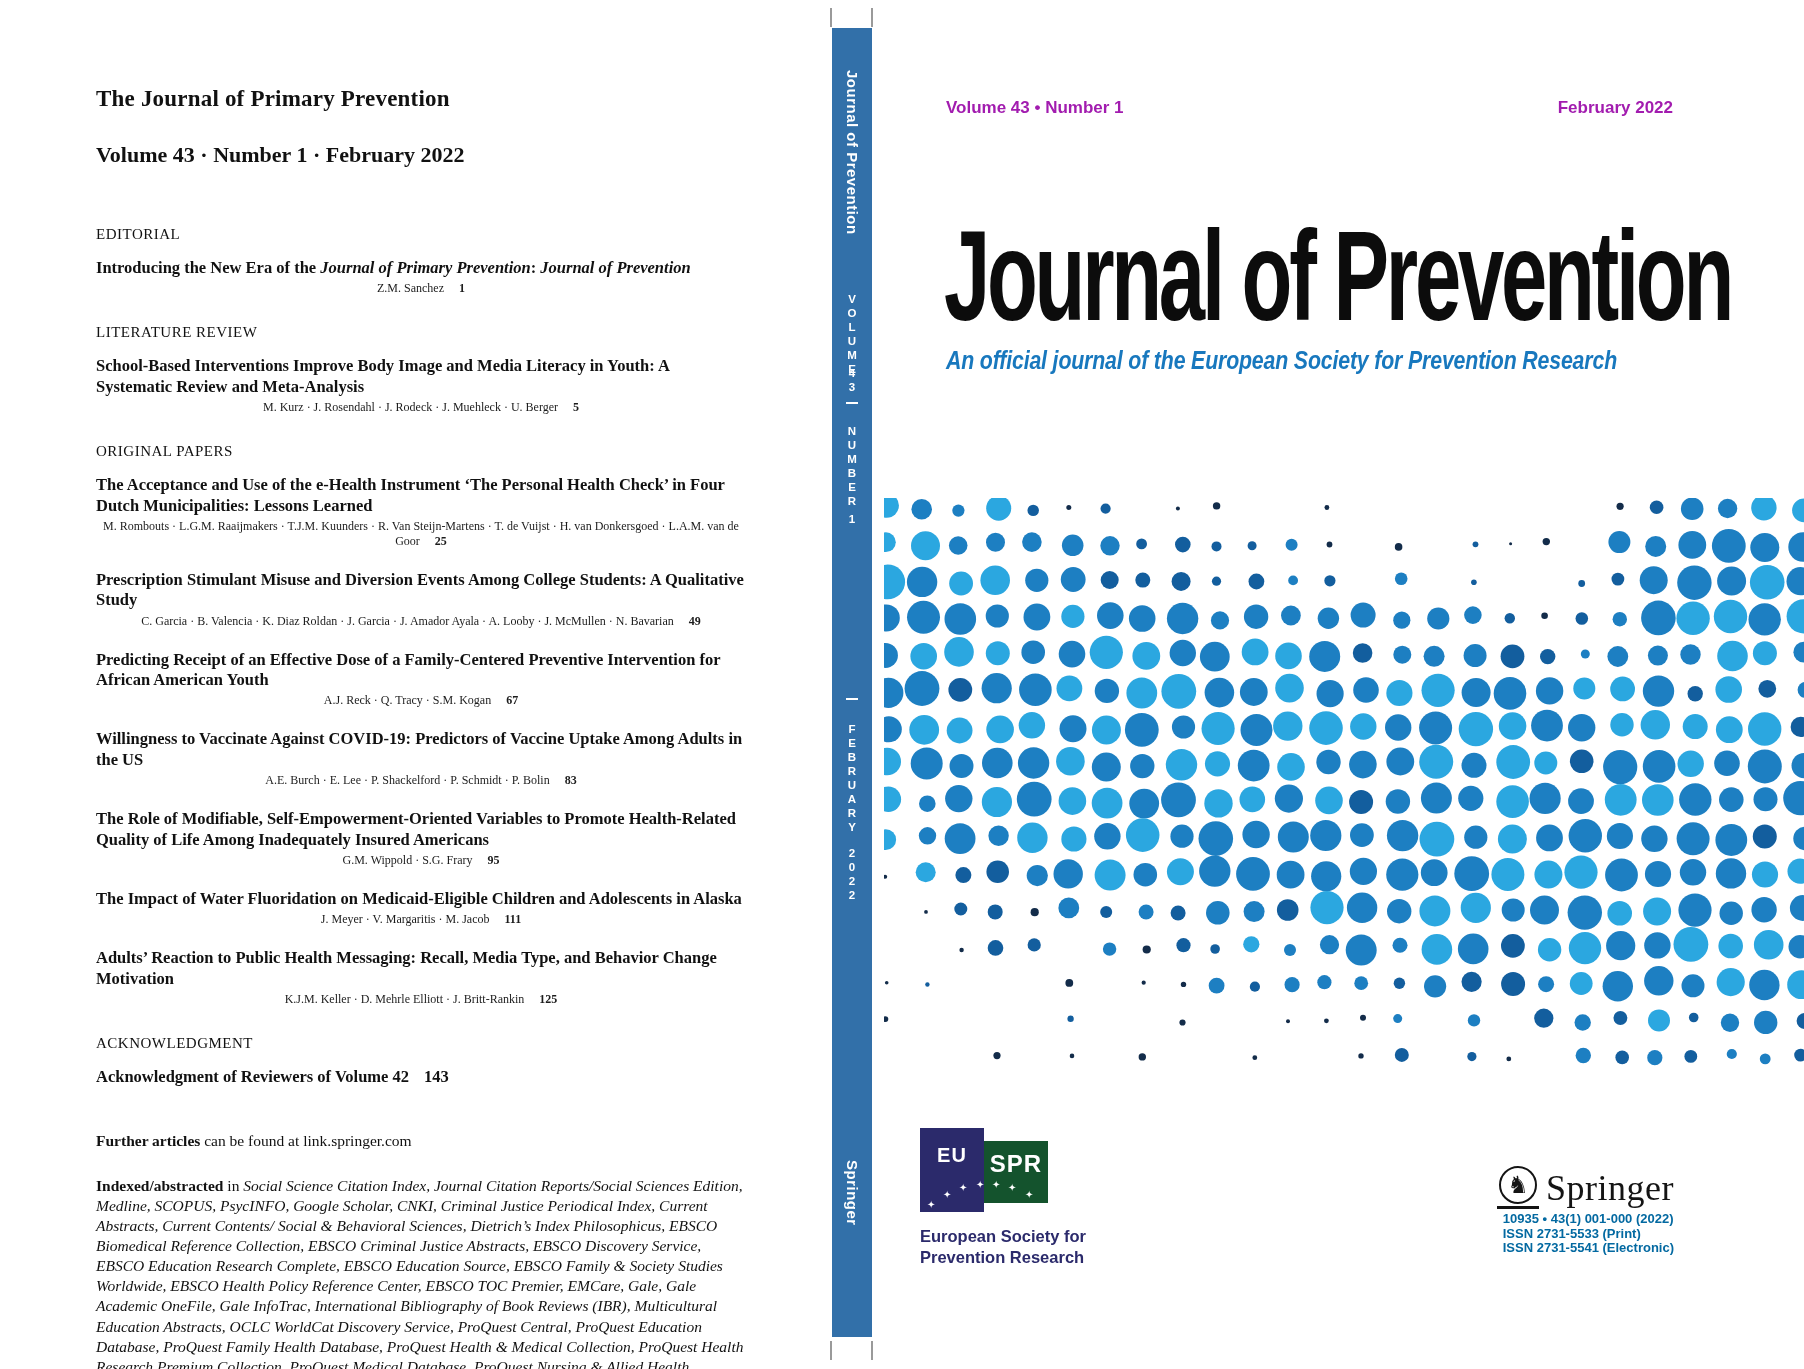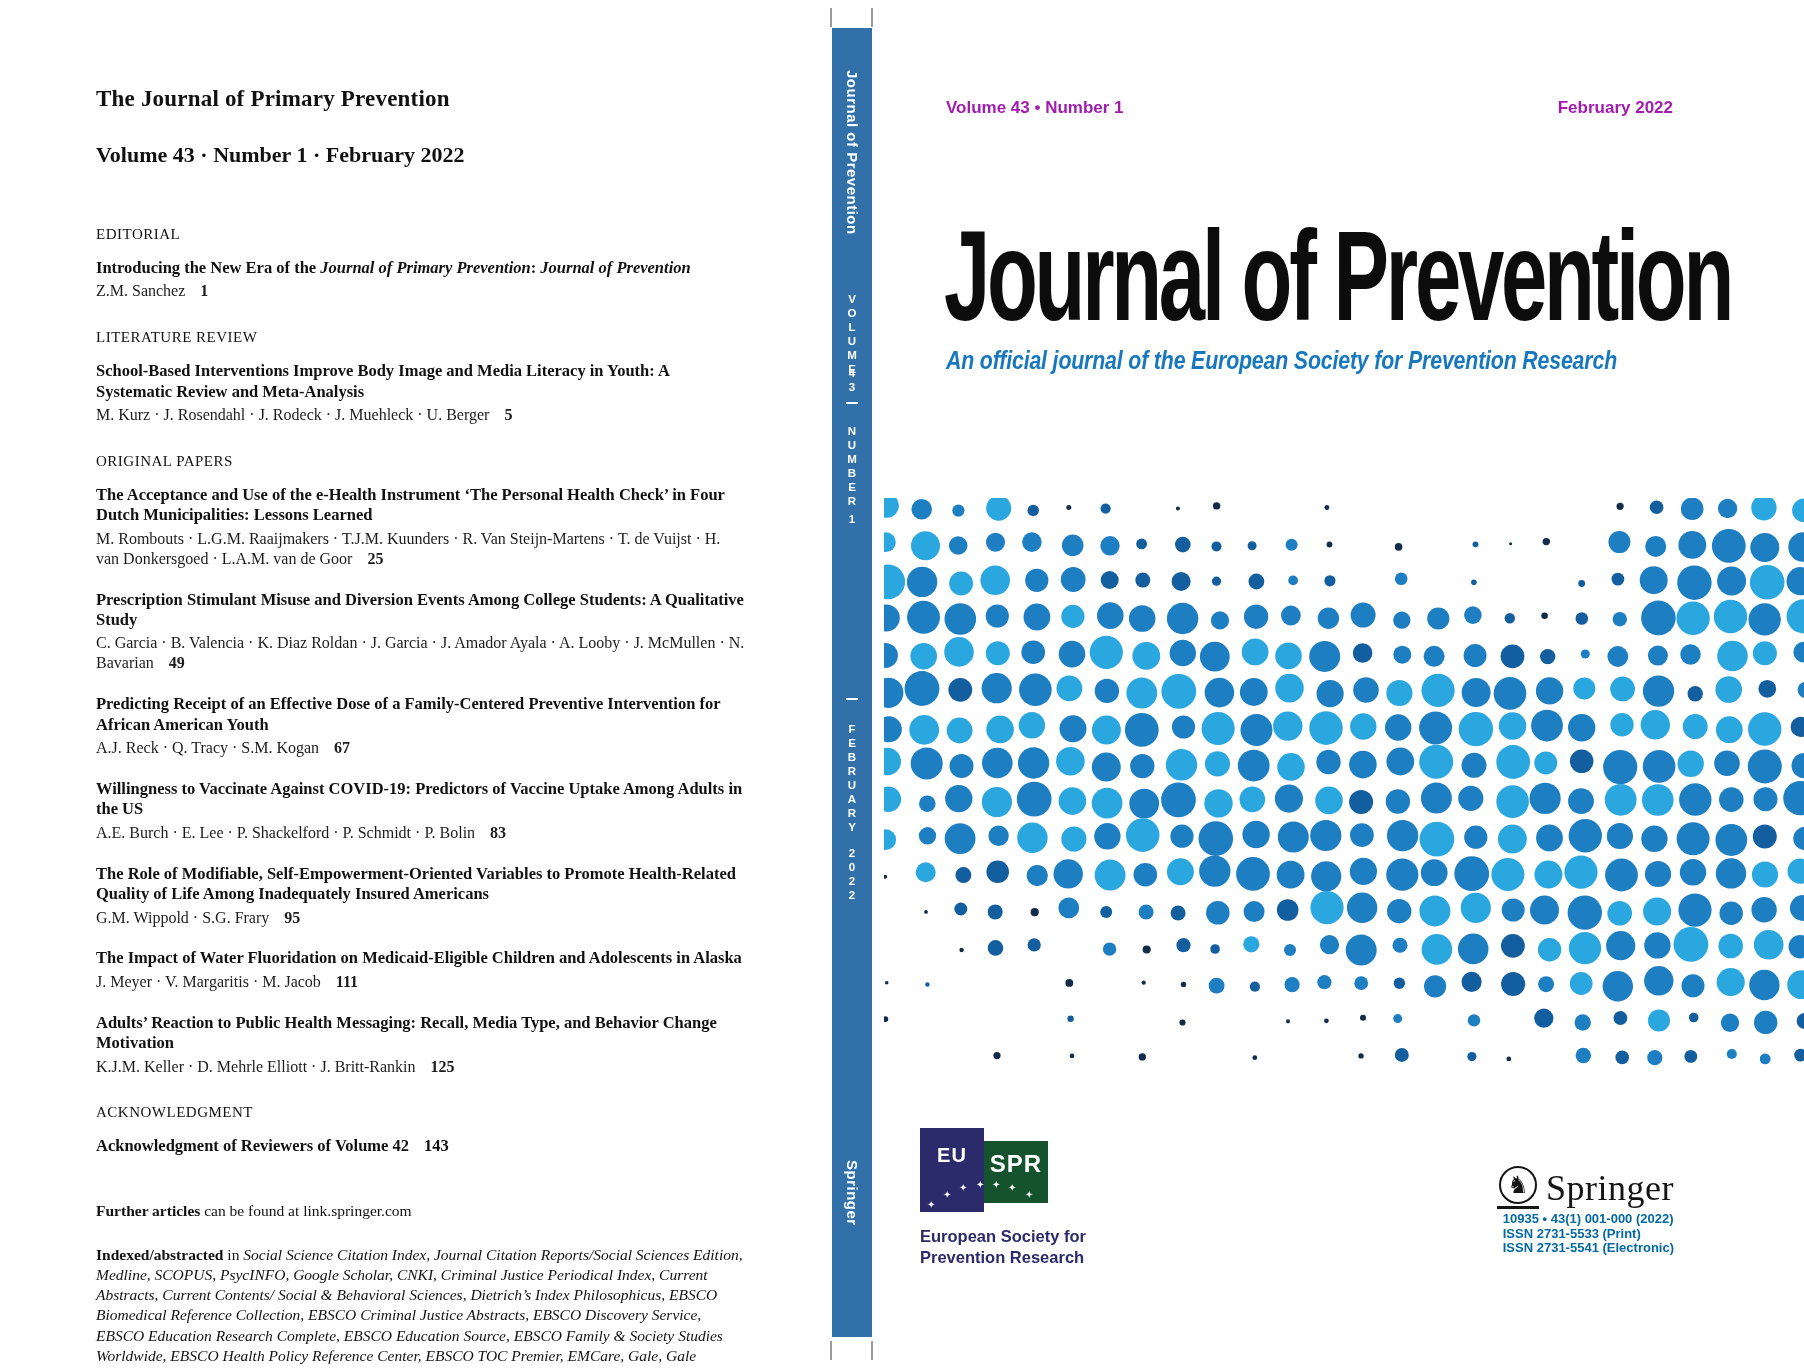--- a/index.html
+++ b/index.html
@@ -7,21 +7,21 @@
        font-family:"Liberation Serif", serif;color:#111;}
 
   
   .left-page{position:absolute;left:96px;top:86px;width:650px;}
   .journal-title{font-size:23px;font-weight:bold;margin:0 0 30px 0;letter-spacing:.2px;}
   .issue-line{font-size:22px;font-weight:bold;margin:0 0 58px 0;}
   .section-label{font-size:15px;letter-spacing:.5px;margin:28px 0 15px 0;}
   .entry{margin:0 0 21px 0;}
   .entry-title{font-weight:bold;font-size:16.5px;line-height:1.24;}
   .entry-title .it{font-style:italic;}
-  .entry-authors{font-size:16px;line-height:1.24;margin-top:3px;color:#1c1c1c;}
+  .entry-authors{font-size:12px;line-height:1.24;margin-top:3px;color:#1c1c1c;text-align:center;}
   .page-num{font-weight:bold;margin-left:15px;}
   .notes{margin-top:44px;}
   .note{font-size:15.5px;line-height:1.3;margin-top:24px;}
   .note .lead{font-weight:bold;font-style:normal;}
   .note .it{font-style:italic;}
 
   
   .spine{position:absolute;left:832px;top:28px;width:40px;height:1309px;}
   .spine-title{position:absolute;top:42px;left:50%;transform:translateX(-50%);
     writing-mode:vertical-rl;color:#fff;font-family:"Liberation Sans",sans-serif;

